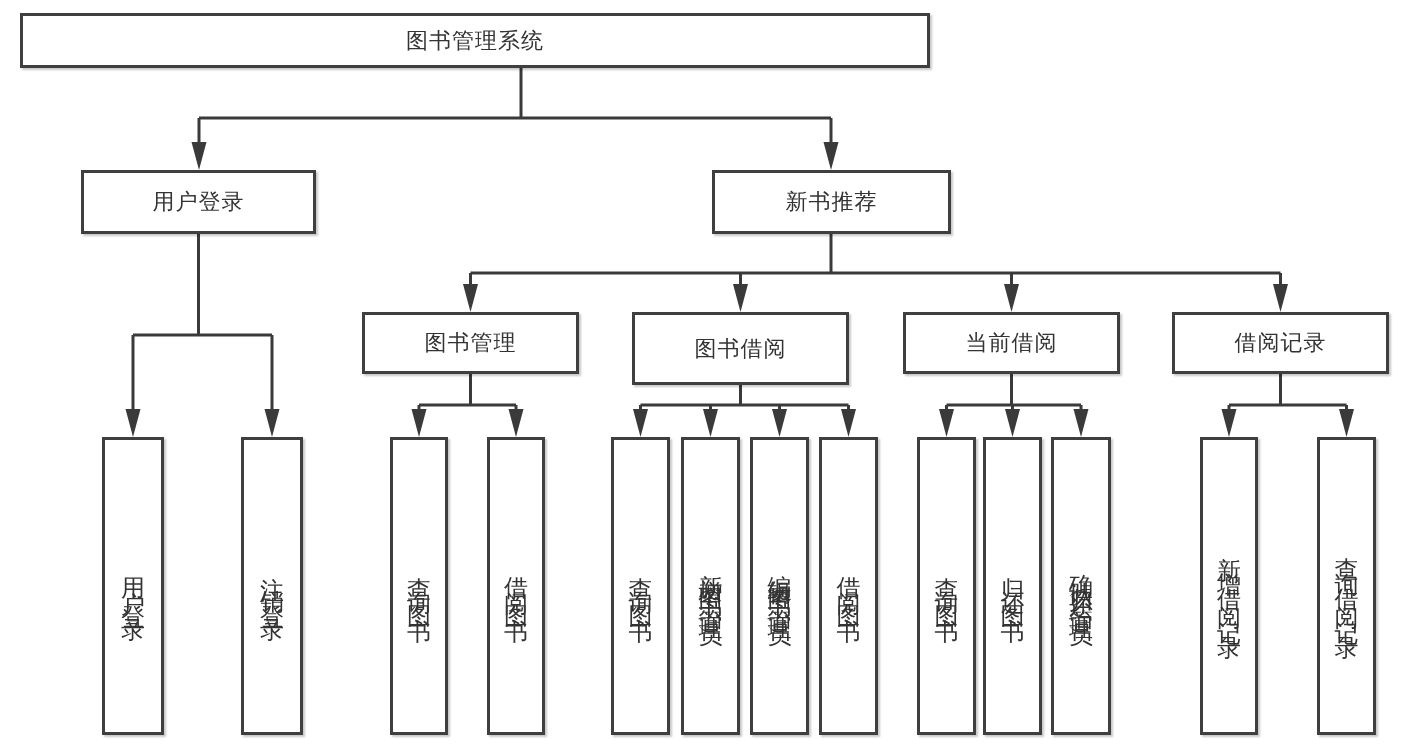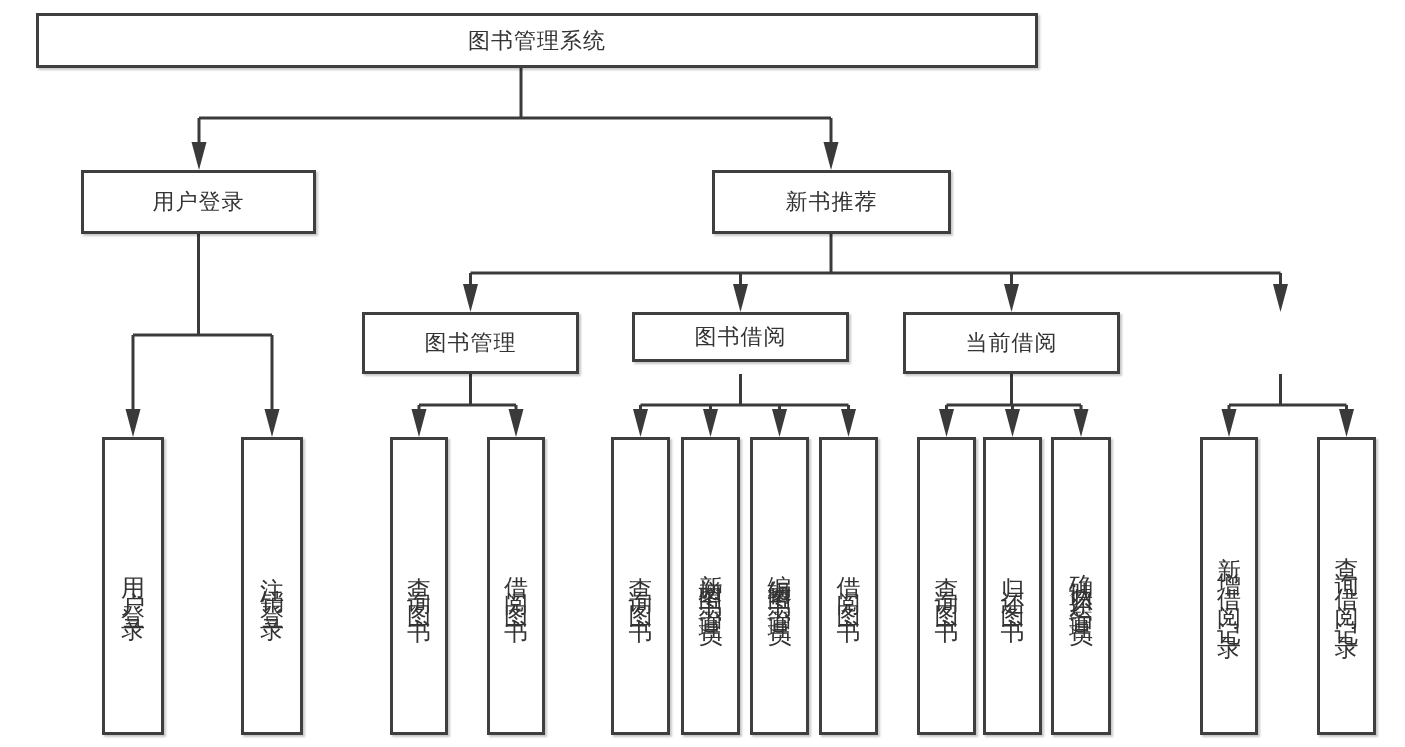--- a/index.html
+++ b/index.html
@@ -121,40 +121,43 @@
     <g>
       <line x1="1280.5" y1="374" x2="1280.5" y2="405"></line>
       <line x1="1229" y1="405" x2="1346.5" y2="405"></line>
       <line x1="1229" y1="405" x2="1229" y2="415"></line>
       <polygon points="1221.5,409 1236.5,409 1229,437"></polygon>
       <line x1="1346.5" y1="405" x2="1346.5" y2="415"></line>
       <polygon points="1339,409 1354,409 1346.5,437"></polygon>
     </g>
   </svg>
 
-  <div class="node hbox" style="left:36px;top:13px;width:1002px;height:55px">
+  <div class="node hbox" style="left:20px;top:13px;width:910px;height:55px">
     <span class="lbl">图书管理系统</span>
   </div>
 
   <div class="node hbox" style="left:81px;top:170px;width:235px;height:64px">
     <span class="lbl">用户登录</span>
   </div>
   <div class="node hbox" style="left:712px;top:170px;width:239px;height:64px">
     <span class="lbl">新书推荐</span>
   </div>
 
   <div class="node hbox" style="left:362px;top:312px;width:217px;height:62px">
     <span class="lbl">图书管理</span>
   </div>
-  <div class="node hbox" style="left:632px;top:312px;width:217px;height:50px">
+  <div class="node hbox" style="left:632px;top:312px;width:217px;height:73px">
     <span class="lbl">图书借阅</span>
   </div>
   <div class="node hbox" style="left:903px;top:312px;width:217px;height:62px">
     <span class="lbl">当前借阅</span>
   </div>
+  <div class="node hbox" style="left:1172px;top:312px;width:217px;height:62px">
+    <span class="lbl">借阅记录</span>
+  </div>
 
   <div class="node vbox" style="left:102px;top:437px;width:62px;height:298px">
     <span class="vlbl">用户登录</span>
   </div>
   <div class="node vbox" style="left:241px;top:437px;width:62px;height:298px">
     <span class="vlbl">注销登录</span>
   </div>
 
   <div class="node vbox" style="left:390px;top:437px;width:58px;height:298px">
     <span class="vlbl">查询图书</span>

